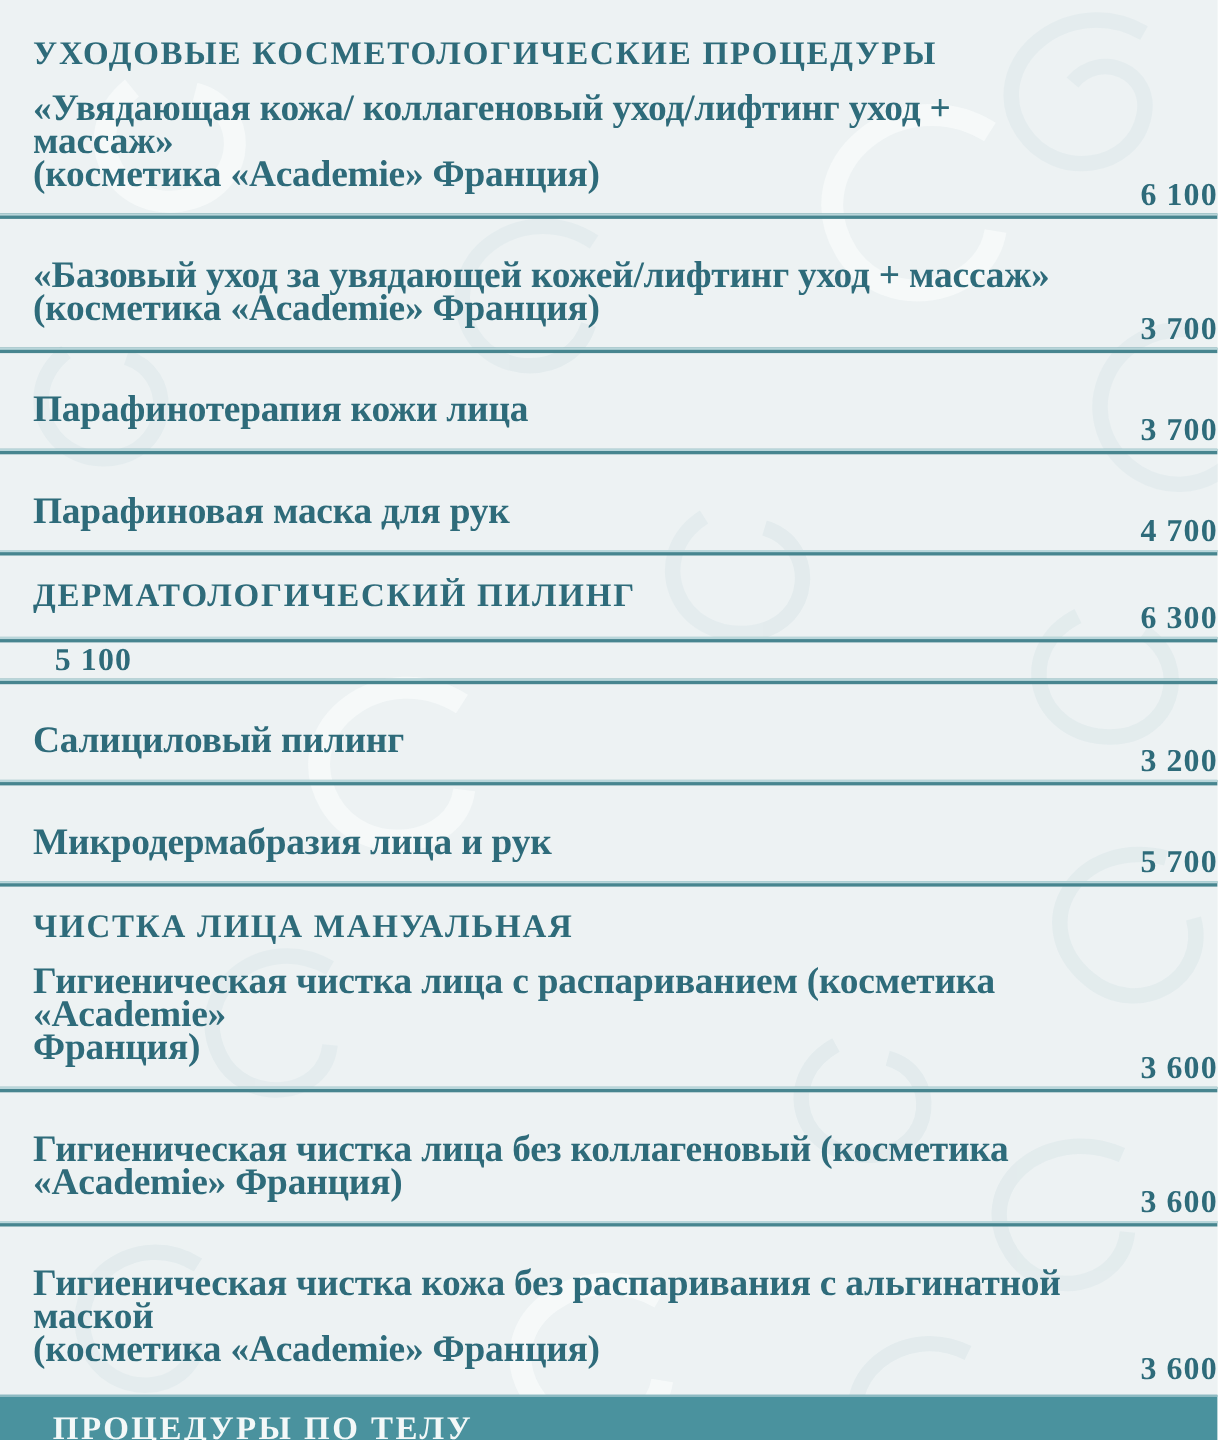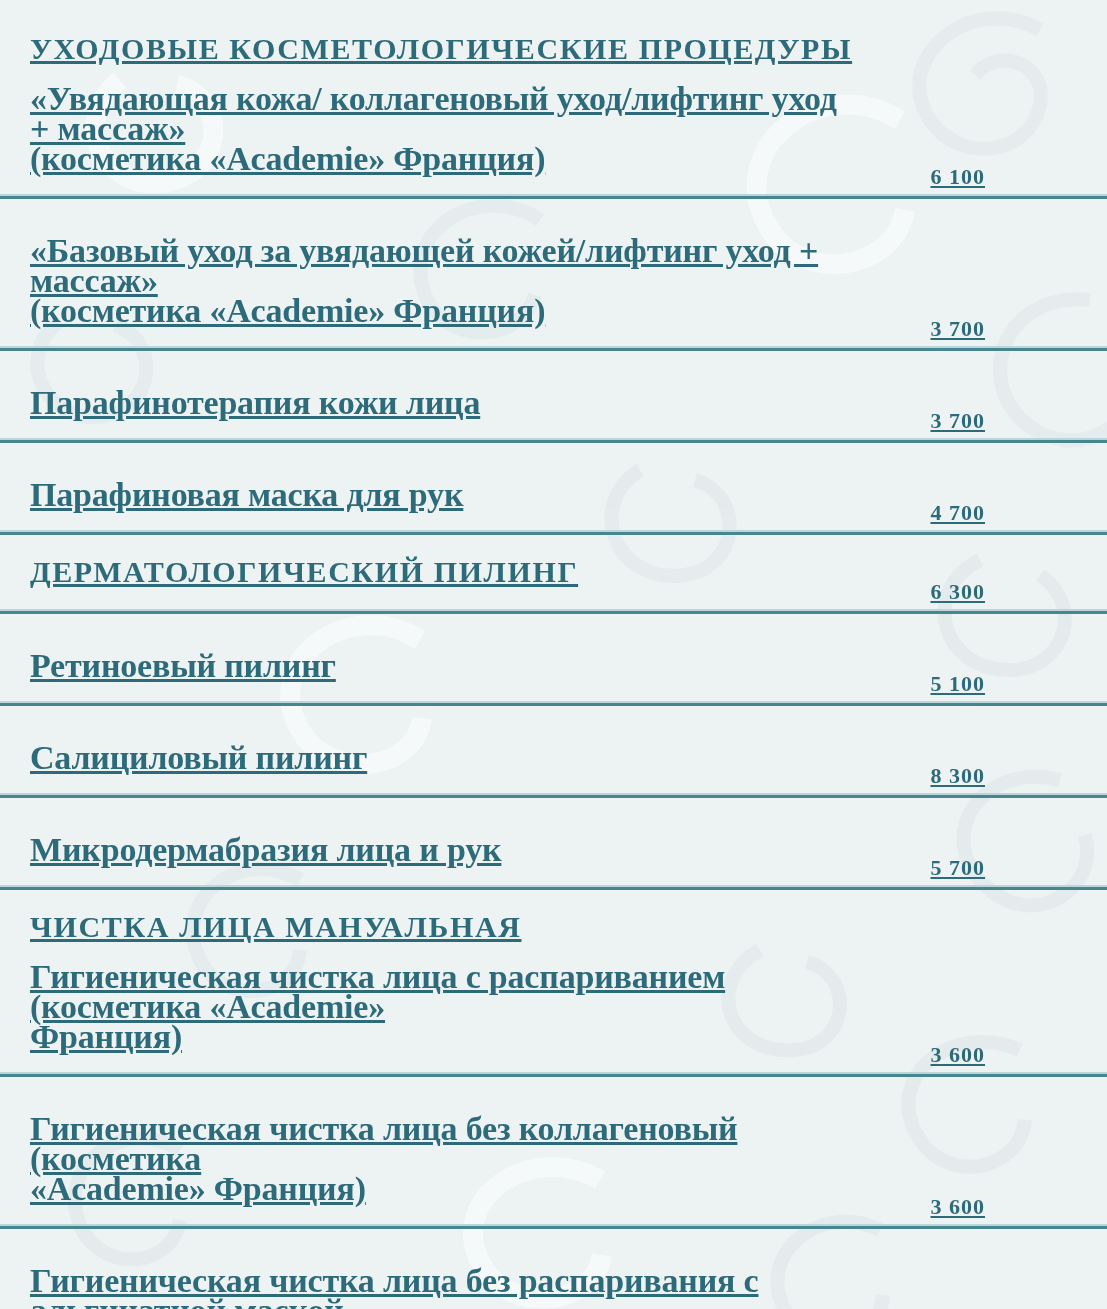--- a/index.html
+++ b/index.html
@@ -6,21 +6,20 @@
   html,body { margin:0; padding:0; }
   .page {
     position: relative;
     width: 1107px;
     height: 1309px;
     background: #edf2f3;
     overflow: hidden;
     font-family: "Liberation Serif", serif;
     font-weight: bold;
     color: #2e6b7a;
-    text-decoration: underline;
   }
   .bg-pattern {
     position: absolute;
     inset: 0;
     z-index: 0;
     pointer-events: none;
   }
   .content {
     position: relative;
     z-index: 1;
@@ -44,23 +43,22 @@
     letter-spacing: 1.6px;
   }
   .item-name {
     font-size: 34px;
     line-height: 30px;
     letter-spacing: -0.2px;
   }
   .price {
     flex: 0 0 auto;
     width: 120px;
-    margin-right: 122px;
     text-align: right;
-    font-size: 22px;
+    font-size: 29px;
     line-height: 30px;
     letter-spacing: 1px;
     color: #2e6b7a;
   }
   .divider {
     height: 3px;
     background: #47858f;
     border-top: 2px solid #b9d6da;
   }
   .banner {
@@ -155,36 +153,32 @@
         <div class="texts">
           <div class="section-header">ДЕРМАТОЛОГИЧЕСКИЙ ПИЛИНГ</div>
         </div>
         <div class="price">6 300</div>
       </div>
       <div class="divider"></div>
     </div>
 
     <div>
       <div class="row">
-        <div class="texts">
-          
-          <div class="item-name">Ретиноевый пилинг</div>
-        </div>
         <div class="price">5 100</div>
       </div>
       <div class="divider"></div>
     </div>
 
     <div>
       <div class="row">
         <div class="texts">
           
           <div class="item-name">Салициловый пилинг</div>
         </div>
-        <div class="price">8 300</div>
+        <div class="price">3 200</div>
       </div>
       <div class="divider"></div>
     </div>
 
     <div>
       <div class="row">
         <div class="texts">
           
           <div class="item-name">Микродермабразия лица и рук</div>
         </div>
@@ -214,21 +208,21 @@
         </div>
         <div class="price">3 600</div>
       </div>
       <div class="divider"></div>
     </div>
 
     <div>
       <div class="row">
         <div class="texts">
           
-          <div class="item-name">Гигиеническая чистка лица без распаривания с альгинатной маской
+          <div class="item-name">Гигиеническая чистка кожа без распаривания с альгинатной маской
 (косметика «Academie» Франция)</div>
         </div>
         <div class="price">3 600</div>
       </div>
 
     </div>
 
     <div class="banner">
       <span>ПРОЦЕДУРЫ ПО ТЕЛУ</span>
     </div>

